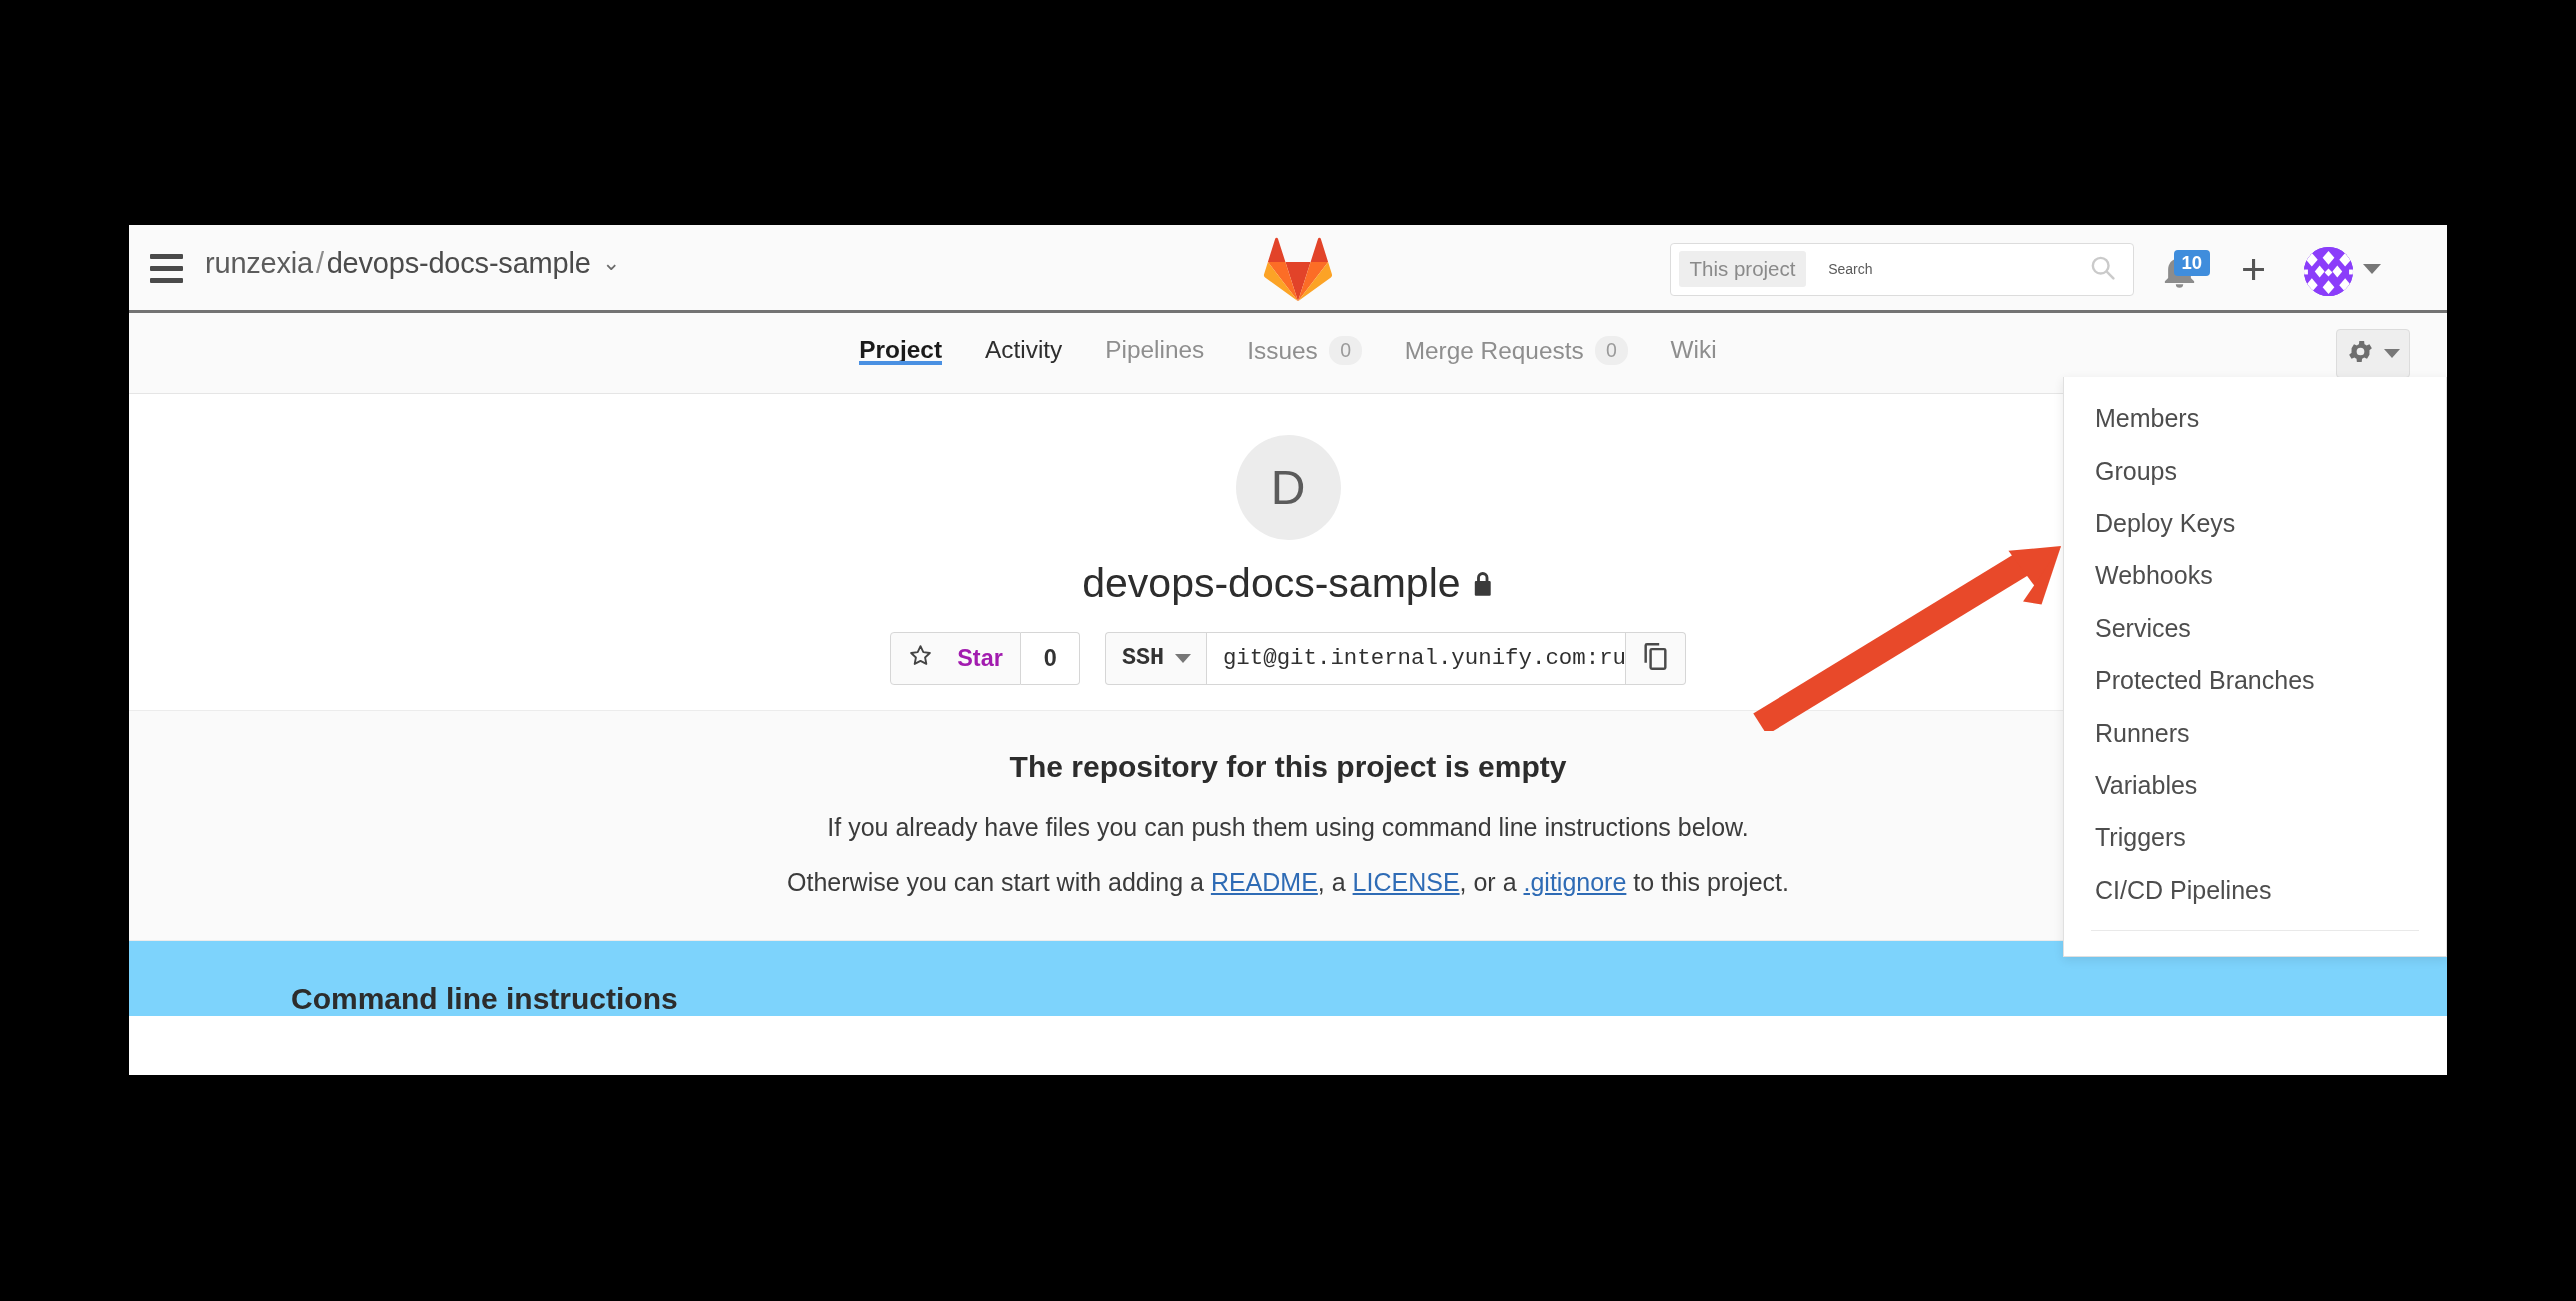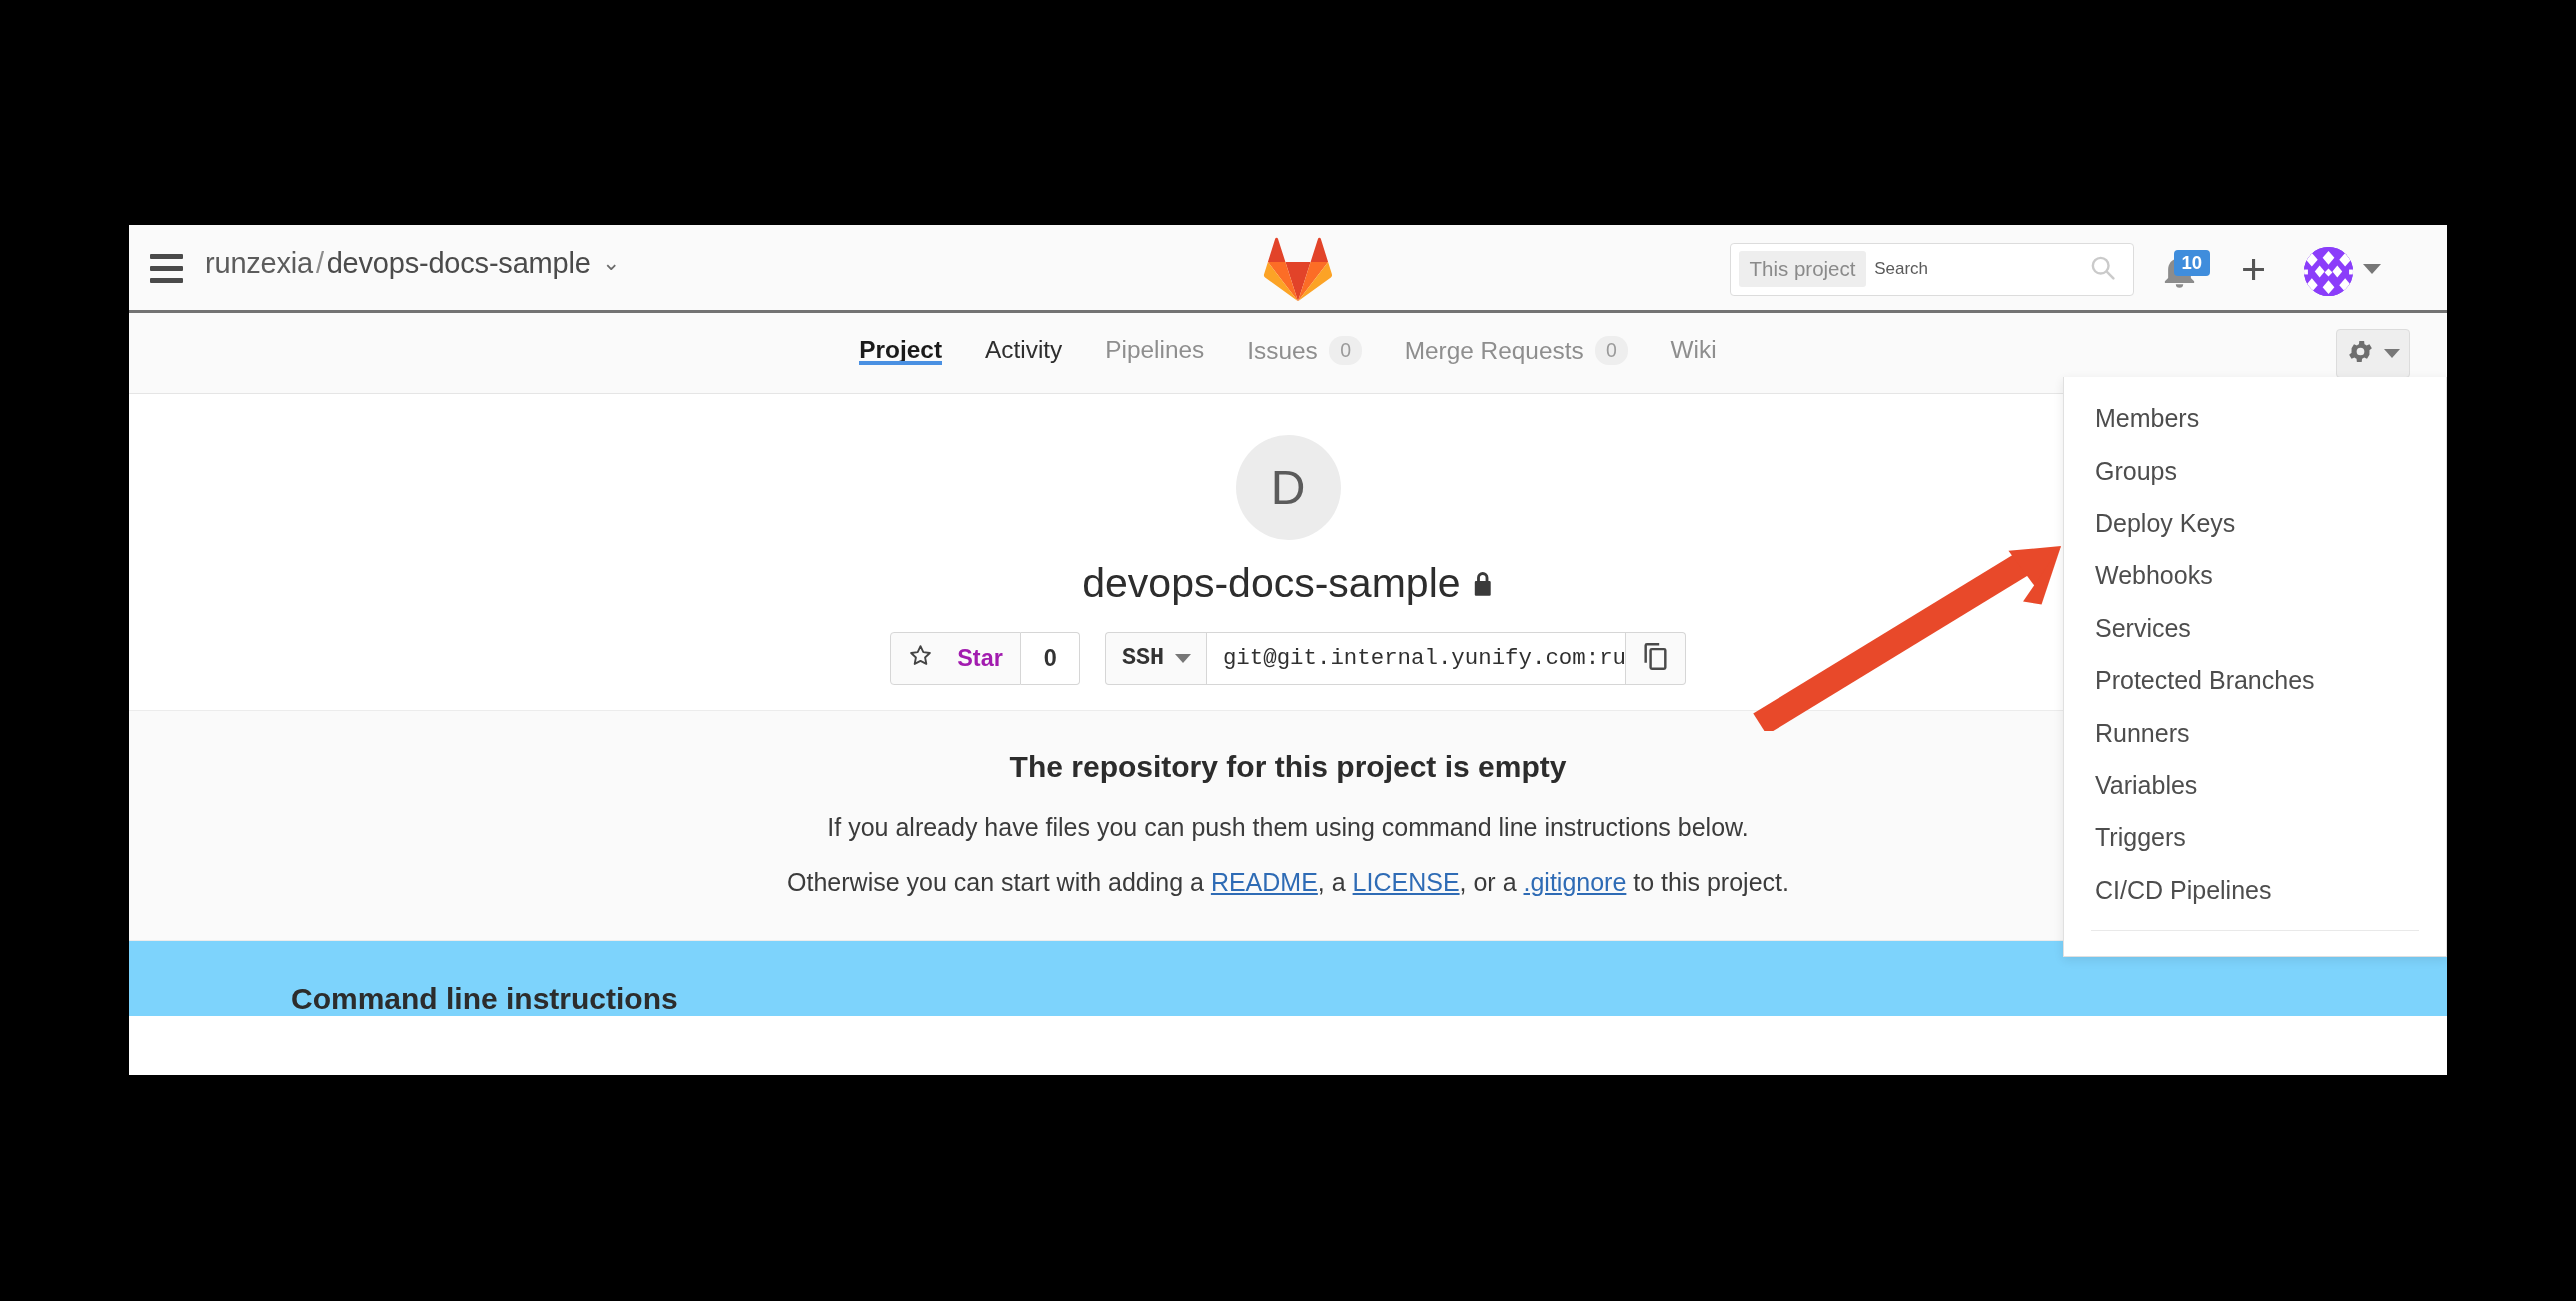--- a/index.html
+++ b/index.html
@@ -46,38 +46,38 @@
     display:inline-block; margin-left: 11.7px; font-size: 21.5px; color:#6b6b6b; vertical-align: 2.9px;
   }
 
   .logo {
     position: absolute; left: 1134px; top: 9.8px;
     width: 70px; height: 68px;
   }
 
   .searchbox {
     position: absolute; right: 313px; top: 17.6px;
-    width: 404px; height: 53px;
+    width: 464px; height: 53px;
     background: #fff;
     border: 1px solid #dcdcdc;
     border-radius: 3.9px;
     display:flex; align-items:center;
   }
   .scope-badge {
     margin-left: 7.8px;
     background: #eeeeee;
     color: #8a8a8a;
     border-radius: 2.9px;
     font-size: 20.5px;
     padding: 5.9px 10.7px;
     white-space: nowrap;
   }
   .search-ph {
-    margin-left: 8px;
-    font-size: 17px;
+    margin-left: 22px;
+    font-size: 14px;
     color: #5a5a5a;
     flex: 1;
   }
   .search-ico { margin-right: 15.6px; opacity: .35; }
 
   .bell-wrap { position:absolute; right: 242px; top: 27px; width:45px; height:39px; }
   .bell-badge {
     position:absolute; left: 13.7px; top: -2px;
     background:#3f8ddc; color:#fff;
     font-size: 18.5px; font-weight:bold;

